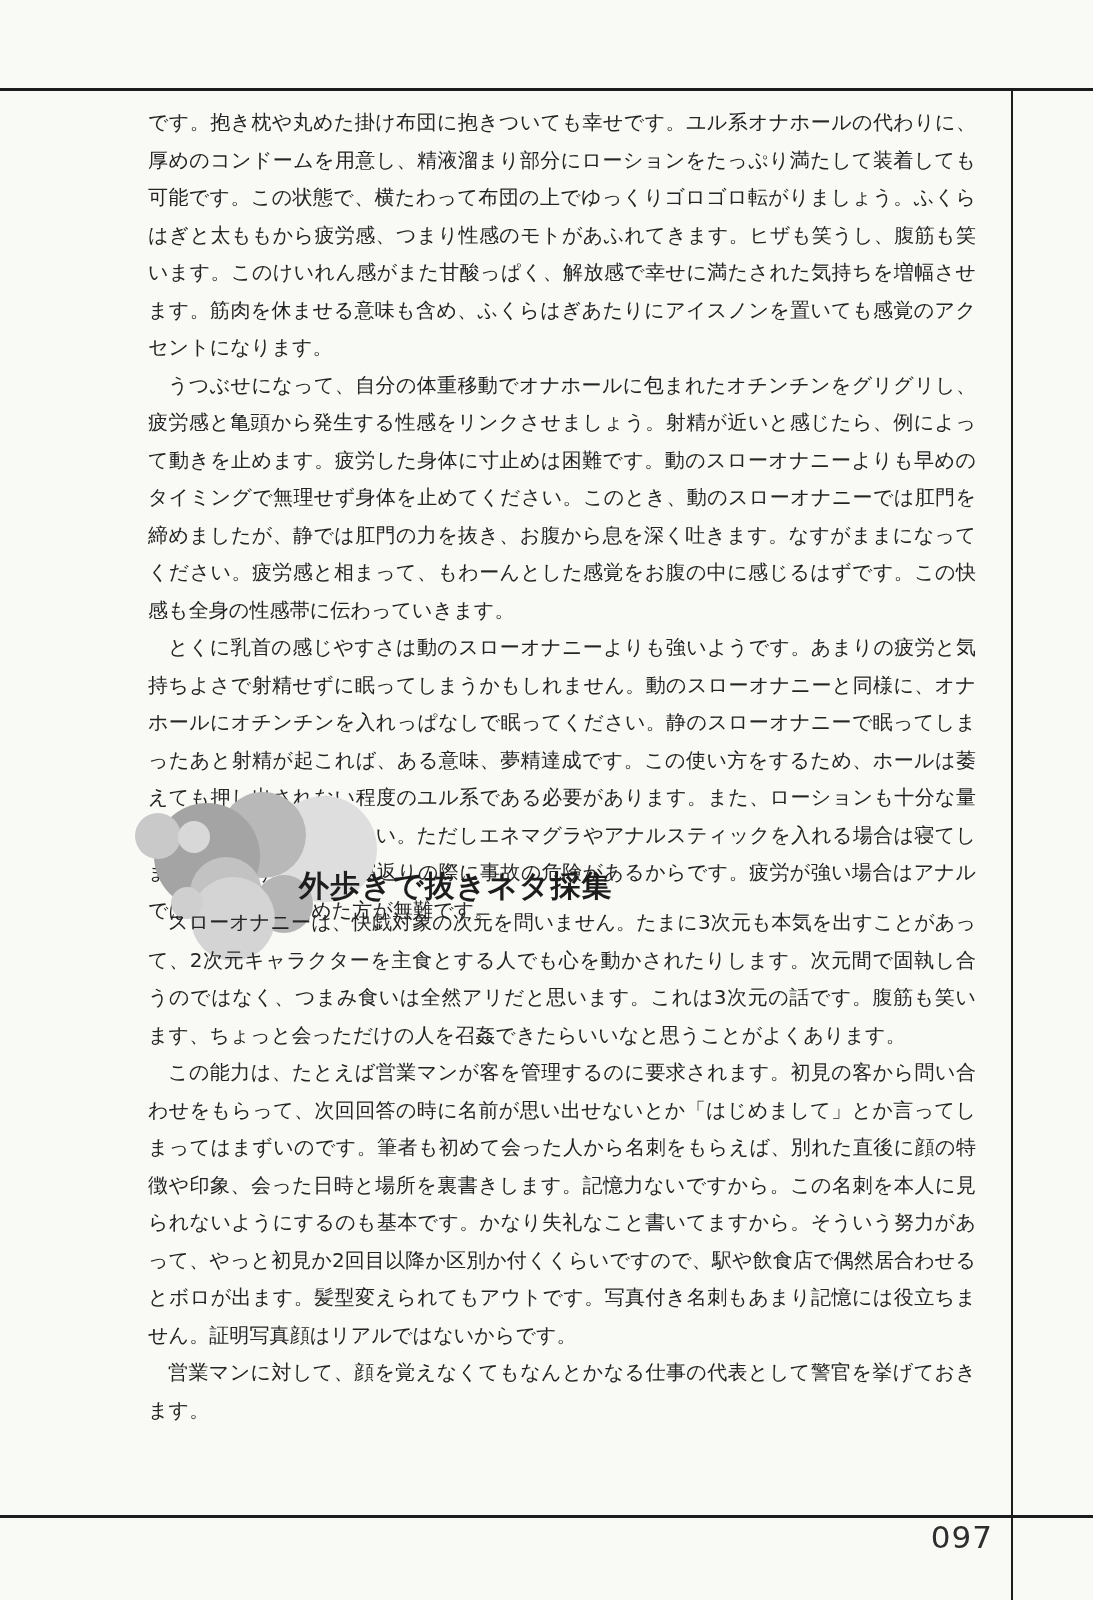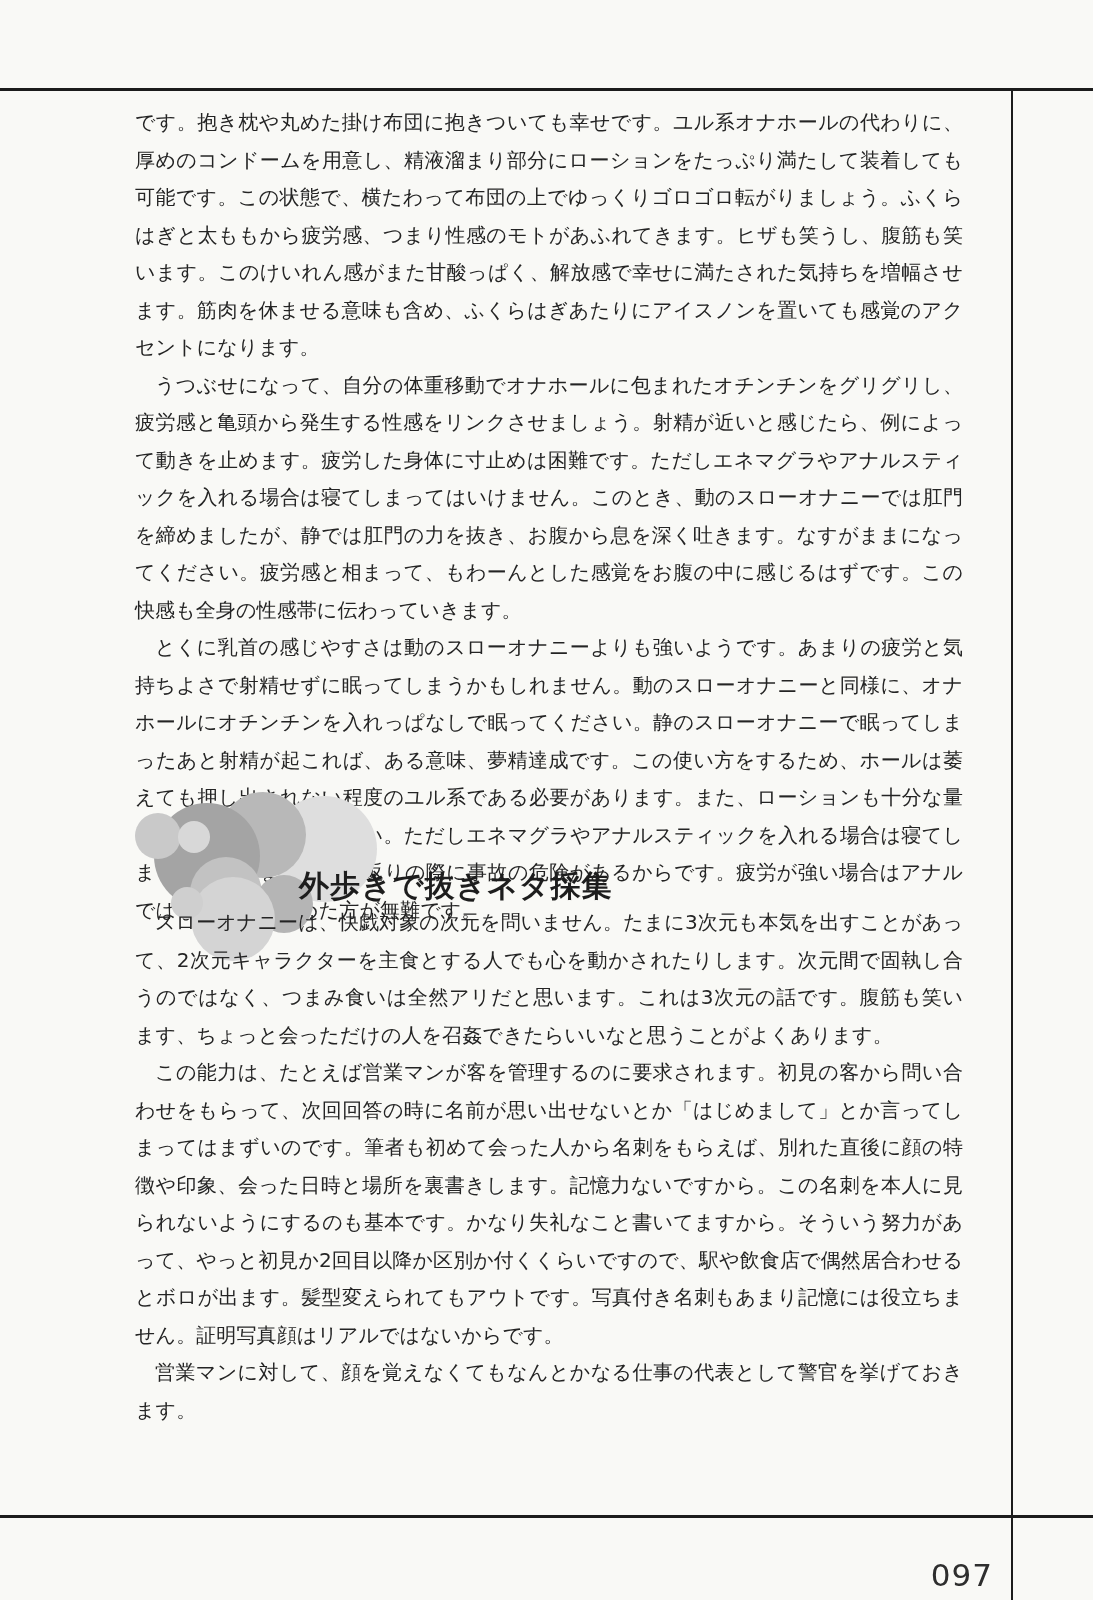--- a/index.html
+++ b/index.html
@@ -10,21 +10,21 @@
   }
   .page { position:absolute; inset:0; }
 
   
   .rule { position:absolute; background:#1c1c1c; }
   .rule-top    { left:0; top:88px;   width:1093px; height:3px; }
   .rule-bottom { left:0; top:1515px; width:1093px; height:3px; }
   .rule-right  { left:1011px; top:88px; width:2px; height:1512px; }
 
   
-  .text-block { position:absolute; left:135px; width:828px; }
+  .text-block { position:absolute; left:148px; width:828px; }
   .text-upper { top:104px; }
   .text-lower { top:904px; }
   .para {
     margin:0; font-size:20px; line-height:37.5px; color:#242424;
     font-weight:500; text-align:justify; text-indent:1em;
     letter-spacing:0.1px;
   }
   .para.no-indent { text-indent:0; }
 
   
@@ -38,36 +38,36 @@
   .c-c { left:154px; top:803px; width:106px; height:106px; background:#a4a4a4; }
   .c-g { left:190px; top:857px; width:72px;  height:72px;  background:#c2c2c2; }
   .c-i { left:255px; top:875px; width:58px;  height:58px;  background:#b5b5b5; }
   .c-h { left:191px; top:877px; width:84px;  height:84px;  background:#d4d4d4; }
   .c-a { left:135px; top:813px; width:46px;  height:46px;  background:#c9c9c9; }
   .c-b { left:178px; top:821px; width:32px;  height:32px;  background:#d8d8d8; }
   .c-j { left:171px; top:887px; width:32px;  height:32px;  background:#cfcfcf; }
 
   
   .page-number {
-    position:absolute; top:1557px; right:100px;
+    position:absolute; top:1519px; right:100px;
     font-size:31px; color:#2e2e2e; letter-spacing:1px;
   }
 </style>
 </head>
 <body>
 
 <div class="page">
 
   <div class="rule rule-top"></div>
   <div class="rule rule-right"></div>
   <div class="rule rule-bottom"></div>
 
   <section class="text-block text-upper">
     <p class="para no-indent">です。抱き枕や丸めた掛け布団に抱きついても幸せです。ユル系オナホールの代わりに、厚めのコンドームを用意し、精液溜まり部分にローションをたっぷり満たして装着しても可能です。この状態で、横たわって布団の上でゆっくりゴロゴロ転がりましょう。ふくらはぎと太ももから疲労感、つまり性感のモトがあふれてきます。ヒザも笑うし、腹筋も笑います。このけいれん感がまた甘酸っぱく、解放感で幸せに満たされた気持ちを増幅させます。筋肉を休ませる意味も含め、ふくらはぎあたりにアイスノンを置いても感覚のアクセントになります。</p>
-    <p class="para">うつぶせになって、自分の体重移動でオナホールに包まれたオチンチンをグリグリし、疲労感と亀頭から発生する性感をリンクさせましょう。射精が近いと感じたら、例によって動きを止めます。疲労した身体に寸止めは困難です。ただしエネマグラやアナルスティックを入れる場合は寝てしまってはいけません。このとき、動のスローオナニーでは肛門を締めましたが、静では肛門の力を抜き、お腹から息を深く吐きます。なすがままになってください。疲労感と相まって、もわーんとした感覚をお腹の中に感じるはずです。この快感も全身の性感帯に伝わっていきます。</p>
+    <p class="para">うつぶせになって、自分の体重移動でオナホールに包まれたオチンチンをグリグリし、疲労感と亀頭から発生する性感をリンクさせましょう。射精が近いと感じたら、例によって動きを止めます。疲労した身体に寸止めは困難です。動のスローオナニーよりも早めのタイミングで無理せず身体を止めてください。このとき、動のスローオナニーでは肛門を締めましたが、静では肛門の力を抜き、お腹から息を深く吐きます。なすがままになってください。疲労感と相まって、もわーんとした感覚をお腹の中に感じるはずです。この快感も全身の性感帯に伝わっていきます。</p>
     <p class="para">とくに乳首の感じやすさは動のスローオナニーよりも強いようです。あまりの疲労と気持ちよさで射精せずに眠ってしまうかもしれません。動のスローオナニーと同様に、オナホールにオチンチンを入れっぱなしで眠ってください。静のスローオナニーで眠ってしまったあと射精が起これば、ある意味、夢精達成です。この使い方をするため、ホールは萎えても押し出されない程度のユル系である必要があります。また、ローションも十分な量を注入しておいてください。ただしエネマグラやアナルスティックを入れる場合は寝てしまってはいけません。寝返りの際に事故の危険があるからです。疲労が強い場合はアナルではなく乳首を責めた方が無難です。</p>
   </section>
 
   <div>
     <span class="circle c-f"></span>
     <span class="circle c-d"></span>
     <span class="circle c-c"></span>
     <span class="circle c-g"></span>
     <span class="circle c-i"></span>
     <span class="circle c-h"></span>

